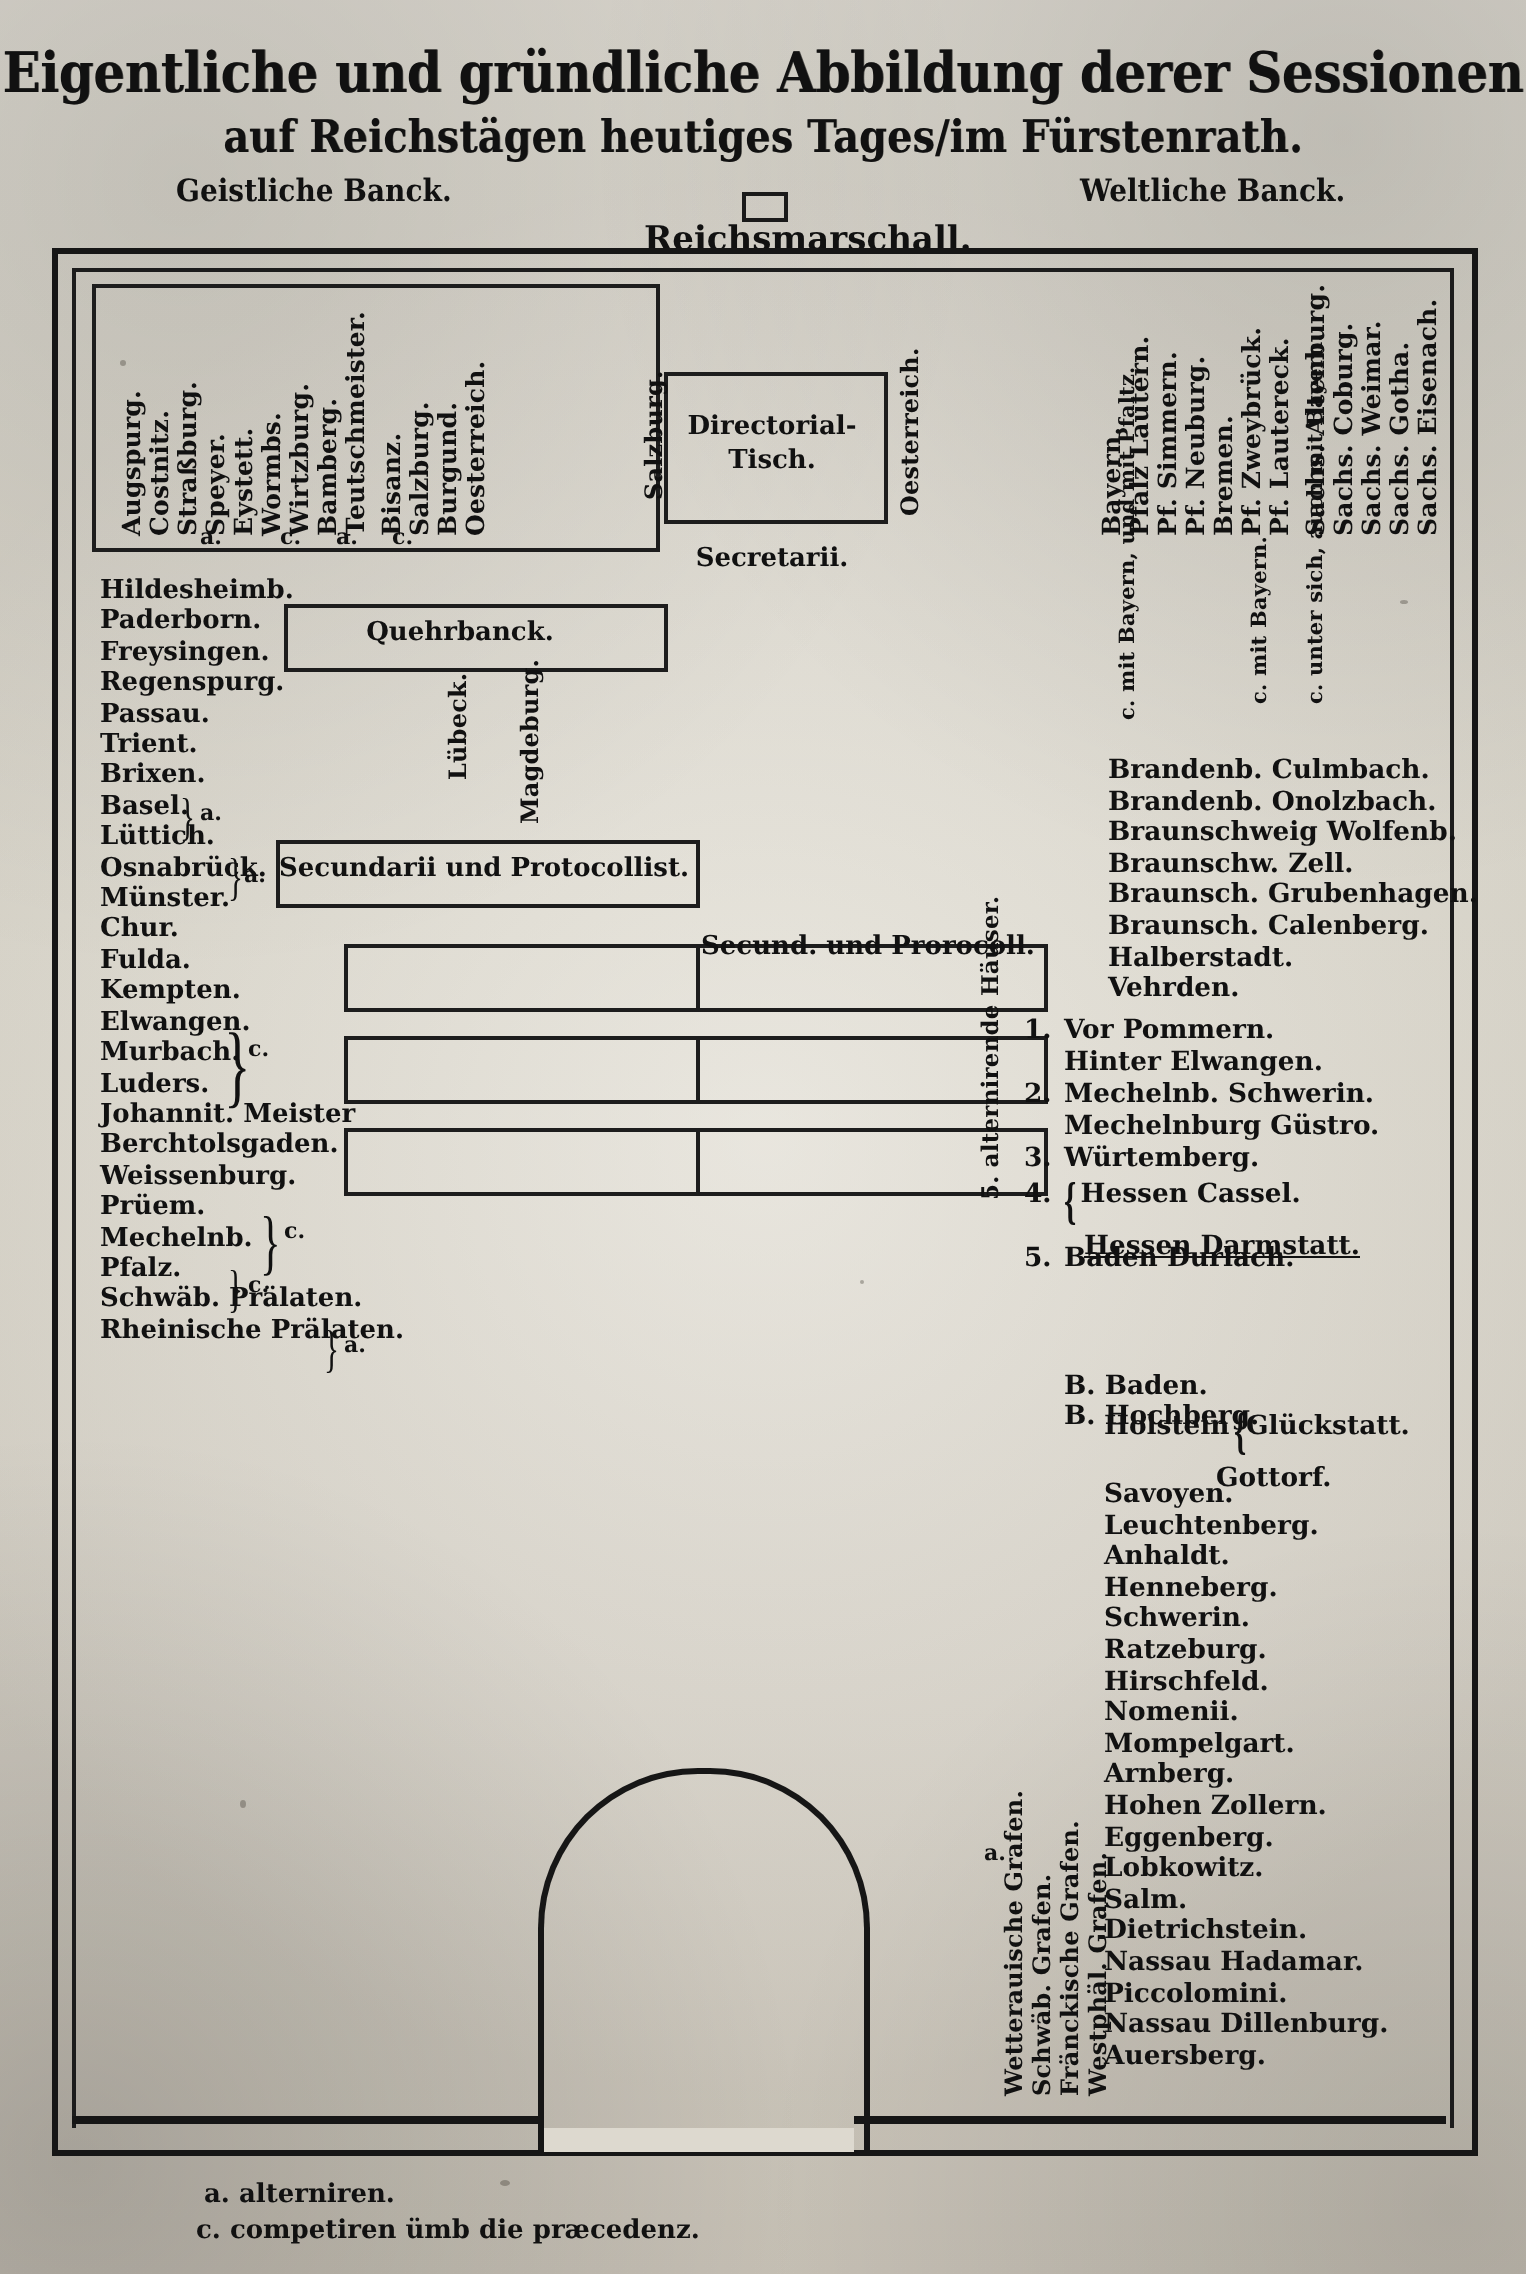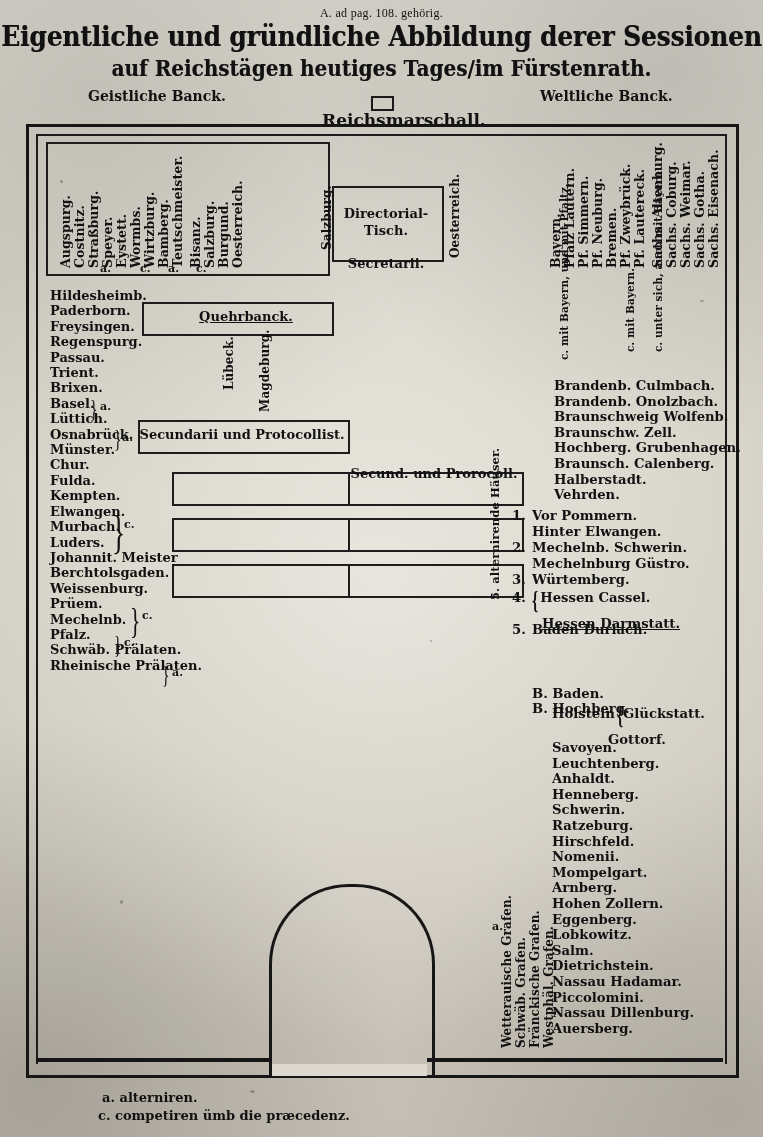--- a/index.html
+++ b/index.html
@@ -145,21 +145,20 @@
 <div class="paper"></div>
 
 <div class="page">
 
   <div class="speck" style="left:60px;top:180px;width:3px;height:3px;"></div>
   <div class="speck" style="left:700px;top:300px;width:4px;height:2px;"></div>
   <div class="speck" style="left:120px;top:900px;width:3px;height:4px;"></div>
   <div class="speck" style="left:430px;top:640px;width:2px;height:2px;"></div>
   <div class="speck" style="left:250px;top:1090px;width:5px;height:3px;"></div>
 
-  <div class="hdr-ref">A.  ad pag. 108. gehörig.</div>
   <div class="hdr-main">Eigentliche und gründliche Abbildung derer Sessionen</div>
   <div class="hdr-sub">auf Reichstägen heutiges Tages/im Fürstenrath.</div>
   <div class="bank-left">Geistliche Banck.</div>
   <div class="bank-right">Weltliche Banck.</div>
   <div class="marshall-box"></div>
   <div class="marshall">Reichsmarschall.</div>
 
   <div class="frame-outer"></div>
   <div class="frame-inner"></div>
   <div class="base-left"></div>
@@ -187,24 +186,24 @@
   <div class="note" style="left:140px;top:262px;font-size:11px;">c.</div>
   <div class="note" style="left:168px;top:262px;font-size:11px;">a.</div>
   <div class="note" style="left:196px;top:262px;font-size:11px;">c.</div>
 
   <div class="box" style="left:332px;top:186px;width:108px;height:72px;"></div>
   <div class="boxlabel" style="left:338px;top:205px;width:96px;line-height:17px;">
     <span>Directorial-Tisch.</span>
   </div>
   <div class="vtext" style="left:320px;top:250px;font-size:12px;">Salzburg.</div>
   <div class="vtext" style="left:448px;top:258px;font-size:12px;">Oesterreich.</div>
-  <div class="boxlabel" style="left:332px;top:256px;width:108px;">Secretarii.</div>
+  <div class="boxlabel" style="left:332px;top:272px;width:108px;">Secretarii.</div>
 
   <div class="box" style="left:142px;top:302px;width:188px;height:30px;"></div>
-  <div class="boxlabel" style="left:152px;top:309px;width:188px;text-decoration:underline;">Quehrbanck.</div>
+  <div class="boxlabel" style="left:136px;top:309px;width:188px;">Quehrbanck.</div>
   <div class="vtext" style="left:222px;top:390px;font-size:12px;">Lübeck.</div>
   <div class="vtext" style="left:258px;top:412px;font-size:12px;">Magdeburg.</div>
 
   <div class="box" style="left:138px;top:420px;width:208px;height:30px;"></div>
   <div class="boxlabel" style="left:138px;top:427px;width:208px;">Secundarii und Protocollist.</div>
 
   <div class="box" style="left:172px;top:472px;width:174px;height:30px;"></div>
   <div class="box" style="left:172px;top:518px;width:174px;height:30px;"></div>
   <div class="box" style="left:172px;top:564px;width:174px;height:30px;"></div>
 
@@ -276,21 +275,21 @@
 
   <div class="vtext sm" style="left:652px;top:352px;font-size:10.5px;">c. unter sich,  auch mit Bayern.</div>
   <div class="vtext sm" style="left:624px;top:352px;font-size:10.5px;">c. mit Bayern.</div>
   <div class="vtext sm" style="left:558px;top:360px;font-size:10.5px;">c. mit Bayern,  und mit Pfaltz.</div>
 
   <div class="rlist" style="left:554px;top:378px;">
     <div>Brandenb. Culmbach.</div>
     <div>Brandenb. Onolzbach.</div>
     <div>Braunschweig Wolfenb.</div>
     <div>Braunschw. Zell.</div>
-    <div>Hochberg. Grubenhagen.</div>
+    <div>Braunsch. Grubenhagen.</div>
     <div>Braunsch. Calenberg.</div>
     <div>Halberstadt.</div>
     <div>Vehrden.</div>
   </div>
 
   <div class="vtext" style="left:488px;top:600px;font-size:11.5px;">5. alternirende Häuser.</div>
 
   <div class="rlist" style="left:512px;top:508px;">
     <div style="display:flex;gap:4px;">
       <span style="width:16px;">1.</span>

